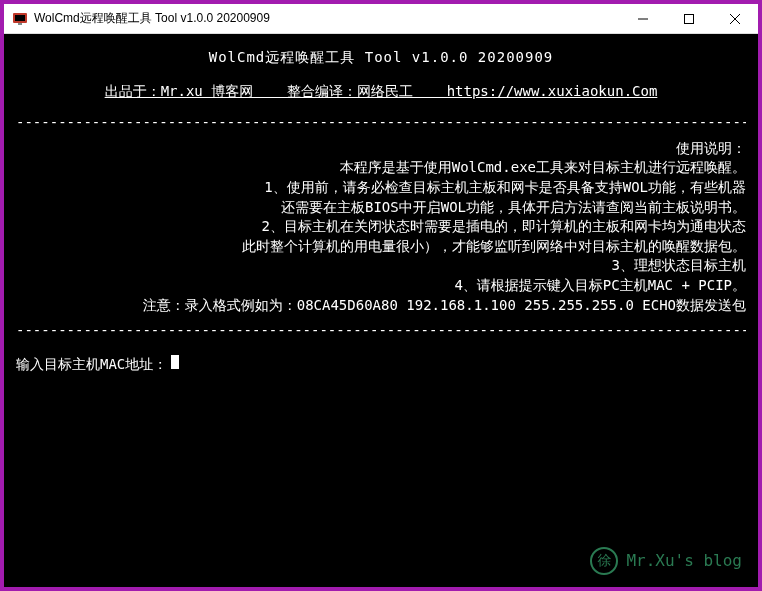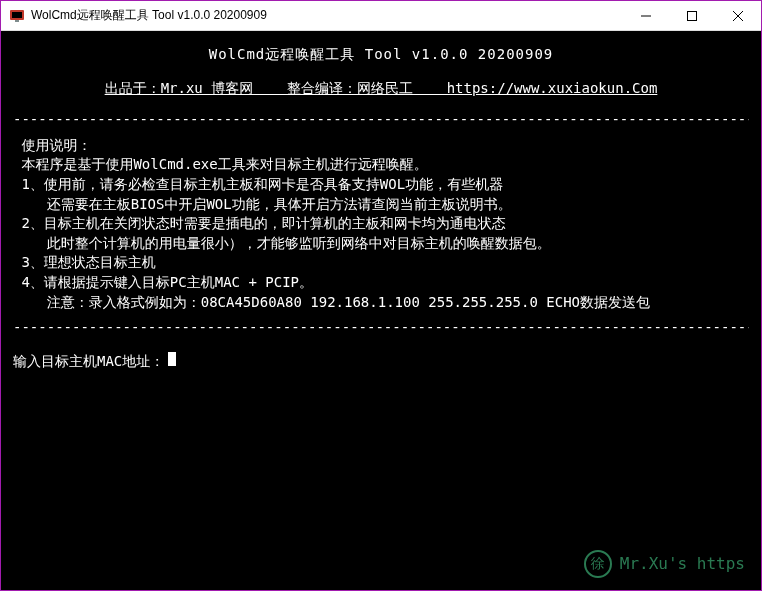--- a/index.html
+++ b/index.html
@@ -11,21 +11,21 @@
       font-family: "Microsoft YaHei", "SimSun", sans-serif;
       background: #f0f0f0;
       width: 762px;
       height: 591px;
       overflow: hidden;
     }
     .window {
       width: 762px;
       height: 591px;
       background: #fff;
-      border: 1px solid #a21caf;
+      border: 4px solid #a21caf;
       display: flex;
       flex-direction: column;
     }
     .titlebar {
       height: 30px;
       background: #fff;
       display: flex;
       align-items: center;
       border-bottom: 1px solid #ddd;
       flex-shrink: 0;
@@ -80,20 +80,21 @@
     }
     .divider {
       white-space: nowrap;
       overflow: hidden;
       letter-spacing: 0;
     }
     .instructions {
       white-space: pre;
       margin-top: 6px;
       margin-bottom: 6px;
+      text-align: right;
     }
     .prompt-line {
       margin-top: 14px;
       display: flex;
       align-items: flex-start;
     }
     .cursor {
       display: inline-block;
       width: 8px;
       height: 14px;
@@ -175,16 +176,16 @@
  4、请根据提示键入目标PC主机MAC + PCIP。
     注意：录入格式例如为：08CA45D60A80 192.168.1.100 255.255.255.0 ECHO数据发送包</div>
     <div class="divider">----------------------------------------------------------------------------------------------------</div>
     <div class="prompt-line">
       <span>输入目标主机MAC地址：</span>
       <span class="cursor"></span>
     </div>
 
     <div class="watermark">
       <span class="watermark-icon">徐</span>
-      <span>Mr.Xu's https</span>
+      <span>Mr.Xu's blog</span>
     </div>
   </div>
 </div>
 
 </body></html>

